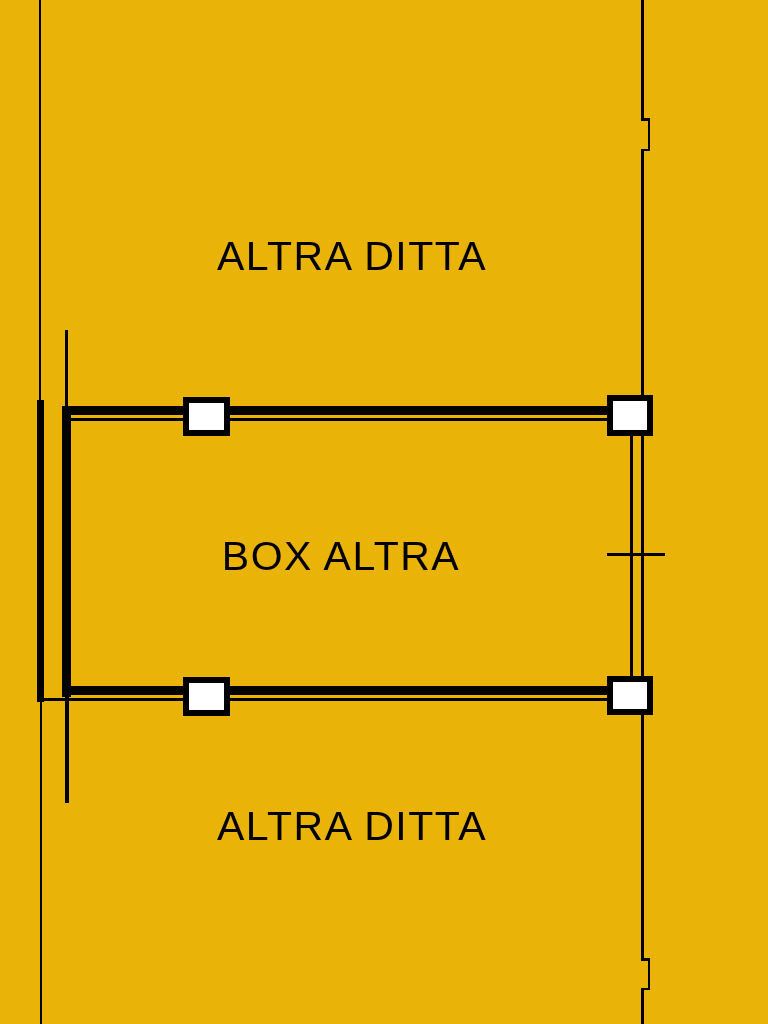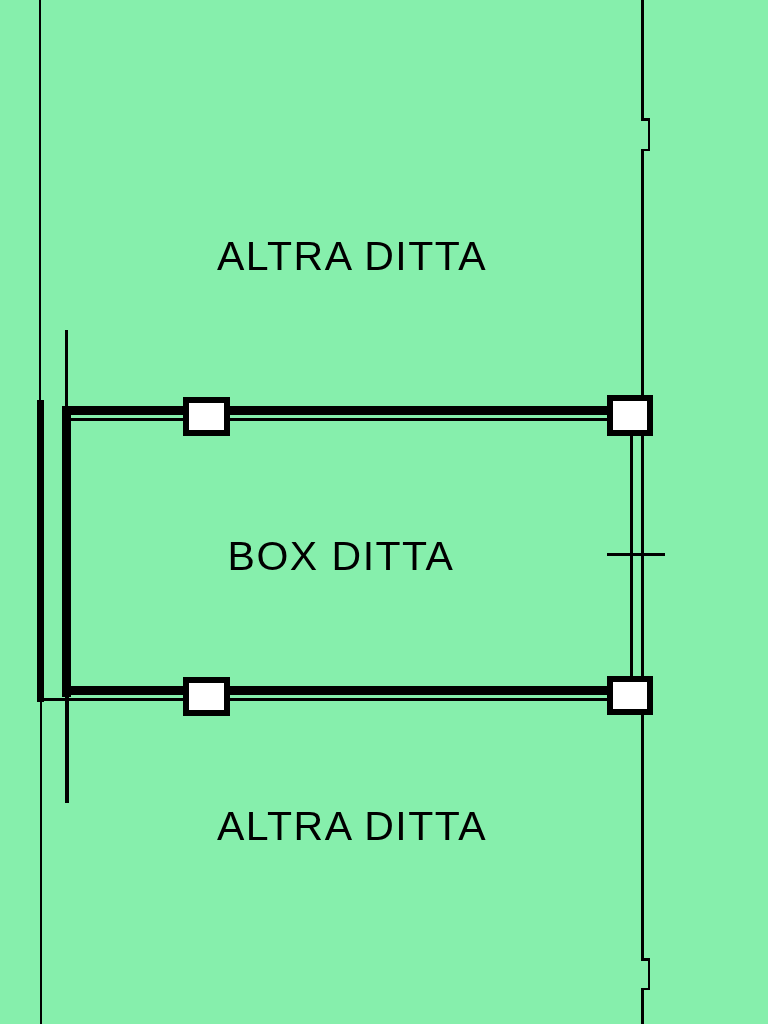--- a/index.html
+++ b/index.html
@@ -4,21 +4,21 @@
 <style>
   html, body {
     margin: 0;
     padding: 0;
     background: #ffffff;
   }
   .canvas {
     position: relative;
     width: 768px;
     height: 1024px;
-    background: #86efac;
+    background: #eab308;
     overflow: hidden;
     font-family: "Liberation Sans", sans-serif;
     filter: blur(0.35px);
   }
   .ln {
     position: absolute;
     background: #000000;
   }
   .pillar {
     position: absolute;
@@ -69,16 +69,16 @@
   <div class="ln" style="left:641px; top:987.5px; width:2.5px; height:36.5px;"></div>
 
   <div class="ln" style="left:607px; top:552.5px; width:58px; height:3px;"></div>
 
   <div class="pillar" style="left:183px; top:397px; width:47px; height:39px;"></div>
   <div class="pillar" style="left:607px; top:395px; width:46px; height:41px;"></div>
   <div class="pillar" style="left:183px; top:677px; width:47px; height:39px;"></div>
   <div class="pillar" style="left:607px; top:676px; width:46px; height:39px;"></div>
 
   <div class="lbl" style="left:352px; top:236px;">ALTRA DITTA</div>
-  <div class="lbl" style="left:341px; top:536px;">BOX DITTA</div>
+  <div class="lbl" style="left:341px; top:536px;">BOX ALTRA</div>
   <div class="lbl" style="left:352px; top:806px;">ALTRA DITTA</div>
 
 </div>
 
 </body></html>

